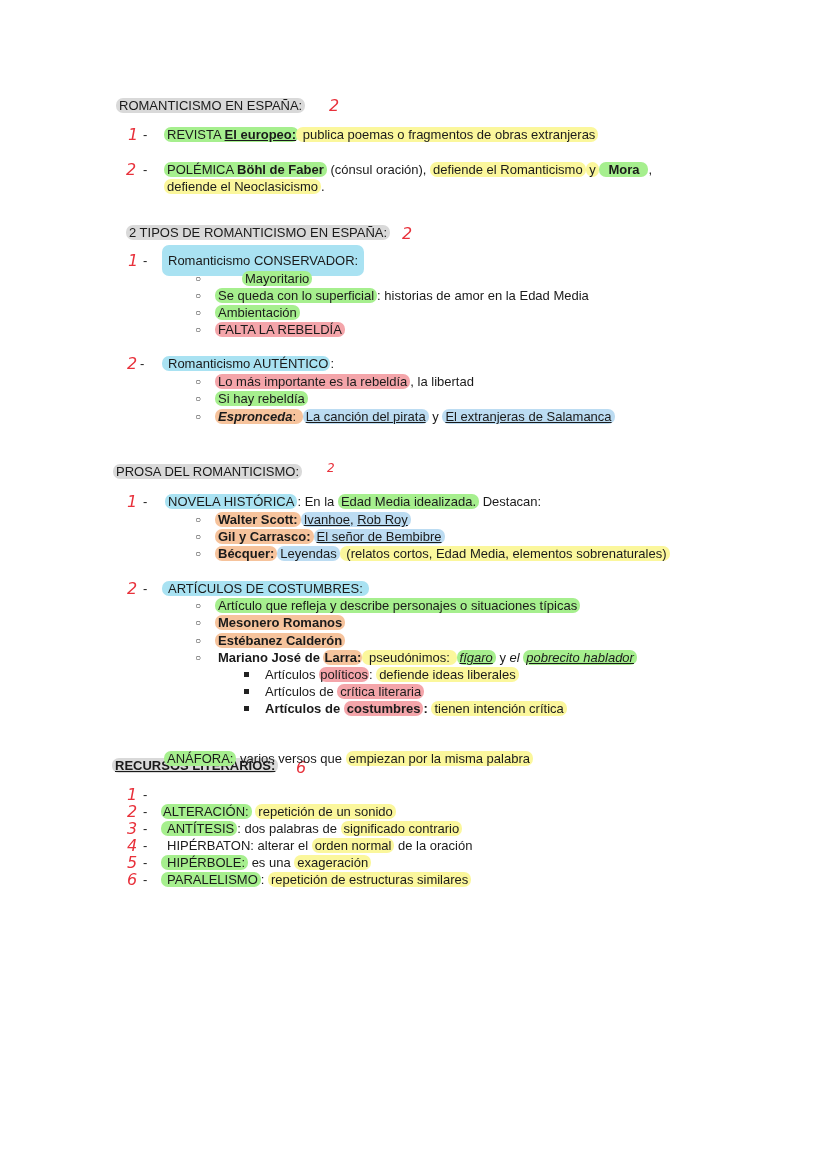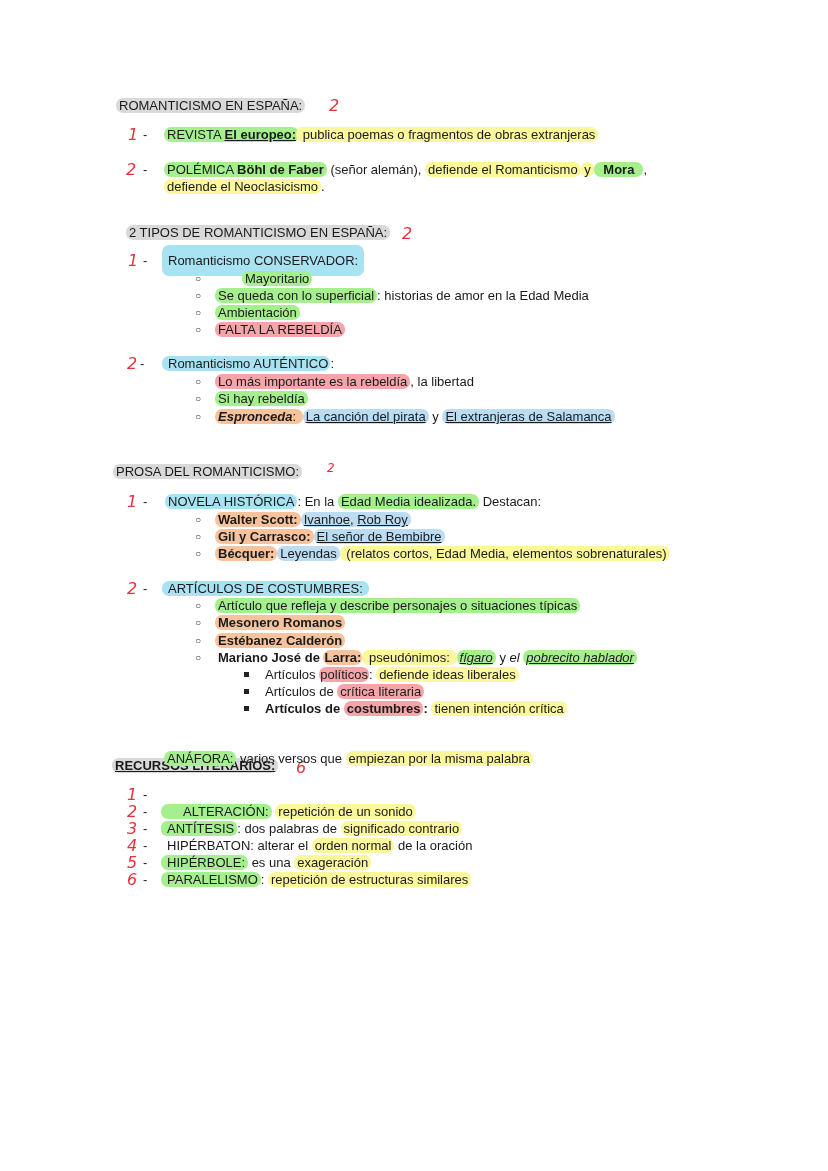--- a/index.html
+++ b/index.html
@@ -37,21 +37,21 @@
 
 <div class="num" style="left:128px;top:126px;">1</div>
 <div class="dash" style="left:143px;top:126px;">-</div>
 <div class="line" style="left:164px;top:126px;">
   <span class="hl g"><span>REVISTA </span><span class="bold u">El europeo:</span></span><span class="hl y" style="margin-left:-3px;"> publica poemas o fragmentos de obras extranjeras</span>
 </div>
 
 <div class="num" style="left:126px;top:161px;">2</div>
 <div class="dash" style="left:143px;top:161px;">-</div>
 <div class="line" style="left:164px;top:161px;">
-  <span class="hl g"><span>POLÉMICA </span><span class="bold">Böhl de Faber</span></span><span> (señor alemán), </span><span class="hl y">defiende el Romanticismo</span><span class="hl y" style="padding:0;"> y </span><span class="hl g bold" style="padding:0 9px;border-radius:7px;">Mora</span><span>,</span>
+  <span class="hl g"><span>POLÉMICA </span><span class="bold">Böhl de Faber</span></span><span> (cónsul oración), </span><span class="hl y">defiende el Romanticismo</span><span class="hl y" style="padding:0;"> y </span><span class="hl g bold" style="padding:0 9px;border-radius:7px;">Mora</span><span>,</span>
 </div>
 <div class="line" style="left:164px;top:178px;">
   <span class="hl y">defiende el Neoclasicismo</span><span>.</span>
 </div>
 
 <div class="line" style="left:113px;top:224px;margin-left:13px;">
   <span class="hl gr">2 TIPOS DE ROMANTICISMO EN ESPAÑA:</span>
 </div>
 <div class="num" style="left:402px;top:225px;">2</div>
 
@@ -123,25 +123,25 @@
   <span class="hl gr bold u">RECURSOS LITERARIOS:</span>
 </div>
 <div class="num" style="left:296px;top:759px;">6</div>
 
 <div class="num" style="left:127px;top:786px;">1</div>
 <div class="dash" style="left:143px;top:786px;">-</div>
 <div class="line" style="left:164px;top:750px;"><span class="hl g">ANÁFORA:</span><span> varios versos que </span><span class="hl y">empiezan por la misma palabra</span></div>
 
 <div class="num" style="left:127px;top:803px;">2</div>
 <div class="dash" style="left:143px;top:803px;">-</div>
-<div class="line" style="left:161px;top:803px;"><span class="hl g" style="padding-left:22px;">ALTERACIÓN:</span><span> </span><span class="hl y">repetición de un sonido</span></div>
+<div class="line" style="left:161px;top:803px;"><span class="hl g" style="padding-left:2px;">ALTERACIÓN:</span><span> </span><span class="hl y">repetición de un sonido</span></div>
 
 <div class="num" style="left:127px;top:820px;">3</div>
 <div class="dash" style="left:143px;top:820px;">-</div>
-<div class="line" style="left:161px;top:820px;"><span class="hl g" style="padding-left:6px;border-radius:6px;">ANTÍTESIS</span><span>: dos palabras de </span><span class="hl y">significado contrario</span></div>
+<div class="line" style="left:161px;top:820px;"><span class="hl g" style="padding-left:6px;">ANTÍTESIS</span><span>: dos palabras de </span><span class="hl y">significado contrario</span></div>
 
 <div class="num" style="left:127px;top:837px;">4</div>
 <div class="dash" style="left:143px;top:837px;">-</div>
 <div class="line" style="left:164px;top:837px;"><span style="padding-left:3px;">HIPÉRBATON</span><span>: alterar el </span><span class="hl y">orden normal</span><span> de la oración</span></div>
 
 <div class="num" style="left:127px;top:854px;">5</div>
 <div class="dash" style="left:143px;top:854px;">-</div>
 <div class="line" style="left:161px;top:854px;"><span class="hl g" style="padding-left:6px;">HIPÉRBOLE:</span><span> es una </span><span class="hl y">exageración</span></div>
 
 <div class="num" style="left:127px;top:871px;">6</div>

